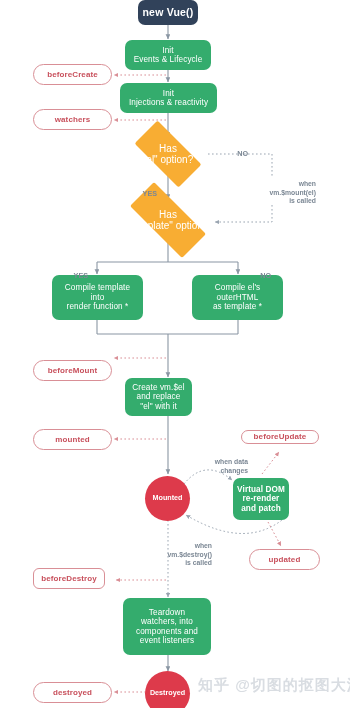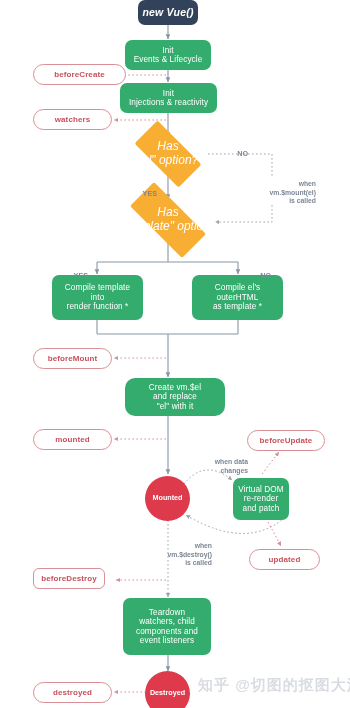--- a/index.html
+++ b/index.html
@@ -35,38 +35,36 @@
     line-height: 1.15;
   }
   
   .node-entry {
     background: #31425a;
     color: #ffffff;
     border-radius: 7px;
     font-size: 10.5px;
     font-weight: bold;
     letter-spacing: .2px;
-    font-style: italic;
   }
   
   .node-process {
     background: #34ac6d;
     color: #ffffff;
     border-radius: 7px;
     font-size: 8.2px;
     font-weight: normal;
     padding: 2px 4px;
     letter-spacing: .1px;
   }
   
   .node-decision {
     background: transparent;
     color: #ffffff;
-    font-size: 12px;
-    font-style: italic;
+    font-size: 10px;
   }
   .node-decision .diamond-bg {
     position: absolute;
     left: 0; top: 0; right: 0; bottom: 0;
     background: #f8ad33;
     transform: rotate(45deg) scale(0.707);
     border-radius: 3px;
   }
   .node-decision .diamond-label {
     position: relative;
@@ -199,64 +197,64 @@
 into
 render function *</span>
   </div>
 
   <div class="node node-process" style="left:192px; top:275px; width:91px; height:45px;">
     <span style="white-space:pre-line;">Compile el's
 outerHTML
 as template *</span>
   </div>
 
-  <div class="node node-process" style="left:125px; top:378px; width:100px; height:38px;border-radius:10px;">
+  <div class="node node-process" style="left:125px; top:378px; width:67px; height:38px;">
     <span style="white-space:pre-line;">Create vm.$el
 and replace
 "el" with it</span>
   </div>
 
   <div class="node node-state" style="left:145px; top:476px; width:45px; height:45px;">
     <span>Mounted</span>
   </div>
 
-  <div class="node node-process" style="left:233px; top:478px; width:56px; height:42px;">
+  <div class="node node-process" style="left:233px; top:478px; width:56px; height:42px;font-weight:bold;">
     <span style="white-space:pre-line;">Virtual DOM
 re-render
 and patch</span>
   </div>
 
   <div class="node node-process" style="left:123px; top:598px; width:88px; height:57px;">
     <span style="white-space:pre-line;">Teardown
-watchers, child
+watchers, into
 components and
 event listeners</span>
   </div>
 
   <div class="node node-state" style="left:145px; top:671px; width:45px; height:45px;">
     <span>Destroyed</span>
   </div>
 
-  <div class="node node-hook" style="left:33px; top:64px; width:93px; height:21px;">
+  <div class="node node-hook" style="left:33px; top:64px; width:79px; height:21px;">
     <span>beforeCreate</span>
   </div>
 
   <div class="node node-hook" style="left:33px; top:109px; width:79px; height:21px;">
     <span>watchers</span>
   </div>
 
-  <div class="node node-hook" style="left:33px; top:348px; width:79px; height:21px;">
+  <div class="node node-hook" style="left:33px; top:360px; width:79px; height:21px;">
     <span>beforeMount</span>
   </div>
 
   <div class="node node-hook" style="left:33px; top:429px; width:79px; height:21px;">
     <span>mounted</span>
   </div>
 
-  <div class="node node-hook" style="left:247px; top:430px; width:78px; height:21px;">
+  <div class="node node-hook" style="left:241px; top:430px; width:78px; height:14px;">
     <span>beforeUpdate</span>
   </div>
 
   <div class="node node-hook" style="left:249px; top:549px; width:71px; height:21px;">
     <span>updated</span>
   </div>
 
   <div class="node node-hook" style="left:33px; top:568px; width:72px; height:21px;border-radius:6px;">
     <span>beforeDestroy</span>
   </div>

